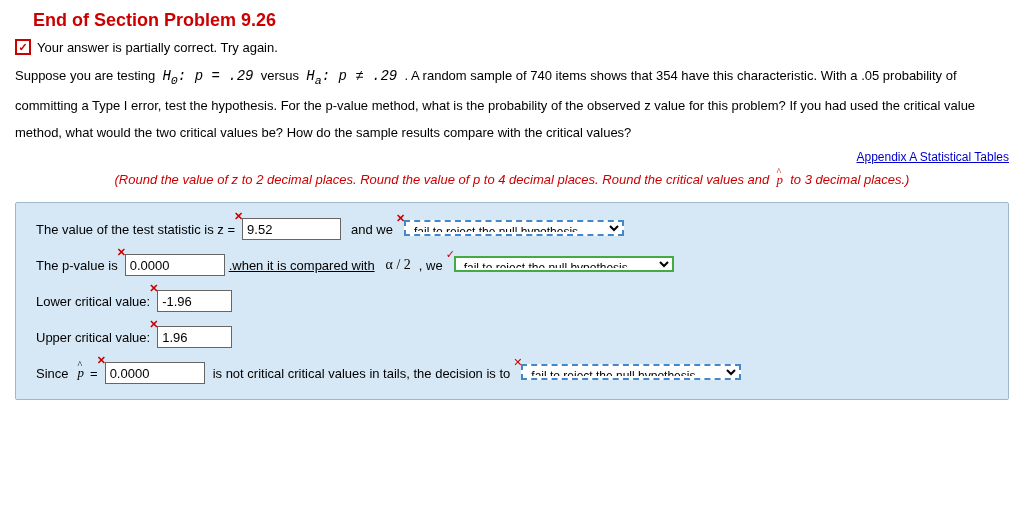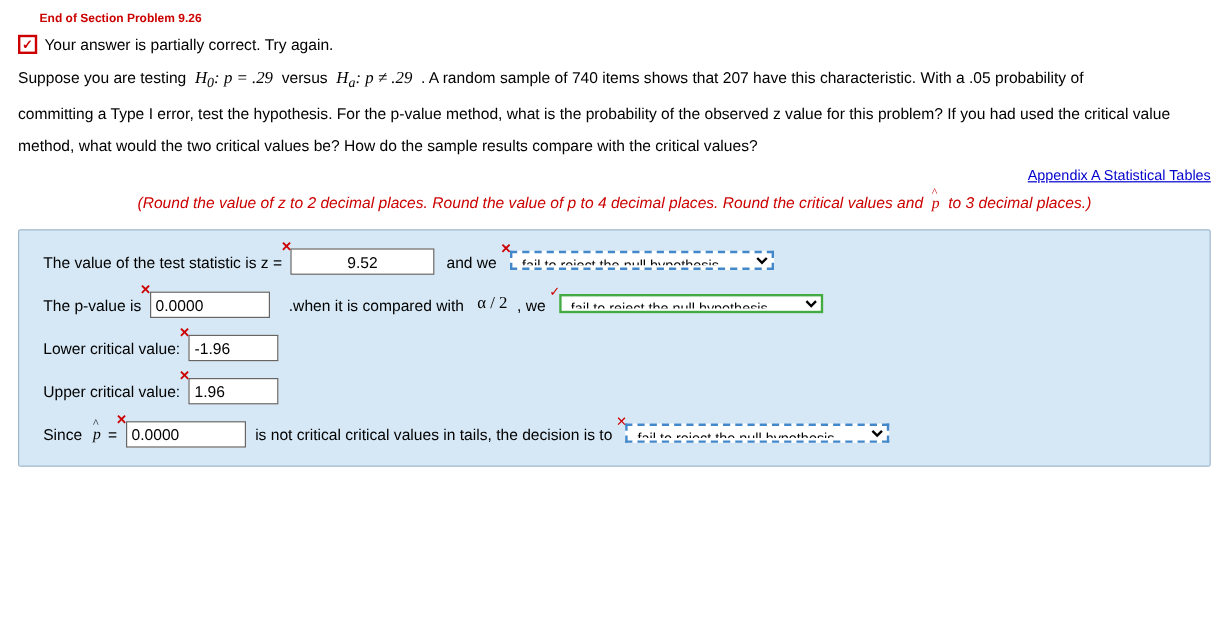--- a/index.html
+++ b/index.html
@@ -8,21 +8,21 @@
       font-size: 13px;
       background: #fff;
       color: #000;
       padding: 10px 15px;
       width: 1024px;
       min-height: 517px;
     }
     .section-header {
       font-weight: bold;
       color: #cc0000;
-      font-size: 10px;
+      font-size: 18px;
       margin-bottom: 8px;
       padding-left: 18px;
     }
     .partially-correct {
       display: flex;
       align-items: center;
       gap: 6px;
       margin-bottom: 10px;
       font-size: 13px;
     }
@@ -36,21 +36,21 @@
       color: #cc0000;
       font-size: 11px;
       font-weight: bold;
     }
     .problem-text {
       font-size: 13px;
       line-height: 1.6;
       margin-bottom: 6px;
     }
     .math-inline {
-      font-family: Liberation Serif, serif;
+      font-family: Liberation Mono, monospace;
       font-style: italic;
       font-size: 14px;
     }
     .appendix-link {
       text-align: right;
       color: #0000cc;
       text-decoration: underline;
       cursor: pointer;
       font-size: 12px;
       margin-top: 4px;
@@ -88,21 +88,21 @@
       font-size: 11px;
       font-weight: bold;
     }
     .answer-input {
       border: 1px solid #666;
       padding: 2px 4px;
       font-size: 13px;
       background: #fff;
       height: 22px;
     }
-    .answer-input.wide { width: 120px; text-align: center; }
+    .answer-input.wide { width: 99px; }
     .answer-input.medium { width: 100px; }
     .answer-input.narrow { width: 75px; }
     .dropdown-select {
       border: 1px solid #666;
       padding: 2px 4px;
       font-size: 12px;
       background: #fff;
       height: 16px;
       cursor: pointer;
     }
@@ -137,21 +137,21 @@
 <div class="partially-correct">
   <div class="check-icon">✓</div>
   <span>Your answer is partially correct.  Try again.</span>
 </div>
 
 <div class="problem-text">
   <span>Suppose you are testing</span>
   &nbsp;<span class="math-inline">H<sub>0</sub>: p = .29</span>&nbsp;
   <span>versus</span>
   &nbsp;<span class="math-inline">H<sub>a</sub>: p ≠ .29</span>&nbsp;
-  <span>. A random sample of 740 items shows that 207 have this characteristic. With a .05 probability of</span>
+  <span>. A random sample of 740 items shows that 354 have this characteristic. With a .05 probability of</span>
 </div>
 <div class="problem-text">committing a Type I error, test the hypothesis. For the p-value method, what is the probability of the observed z value for this problem? If you had used the critical value</div>
 <div class="problem-text">method, what would the two critical values be? How do the sample results compare with the critical values?</div>
 
 <div class="appendix-link">
   <span>Appendix A Statistical Tables</span>
 </div>
 
 <div class="rounding-note">
   <span>(Round the value of z to 2 decimal places. Round the value of p to 4 decimal places. Round the critical values and</span>
@@ -176,21 +176,21 @@
       </select>
     </div>
   </div>
 
   <div class="answer-row">
     <span class="row-label">The p-value is</span>
     <div class="input-wrapper">
       <span class="x-mark" style="color:#cc0000;">✕</span>
       <input class="answer-input medium" type="text" value="0.0000" style="">
     </div>
-    <span class="row-label" style="margin-left:12px;">.when it is compared with</span>
+    <span class="row-label" style="margin-left:0;text-decoration:underline;">.when it is compared with</span>
     <span class="alpha-text" style="margin:0 4px;">α / 2</span>
     <span class="row-label">, we</span>
     <div class="input-wrapper" style="margin-left:4px;position:relative;">
       <span style="position:absolute;top:-8px;left:-8px;color:#cc0000;font-size:11px;">✓</span>
       <select class="dropdown-select green-border" style="width:220px;">
         <option>fail to reject the null hypothesis</option>
         <option>reject the hypothesis</option>
       </select>
     </div>
   </div>

